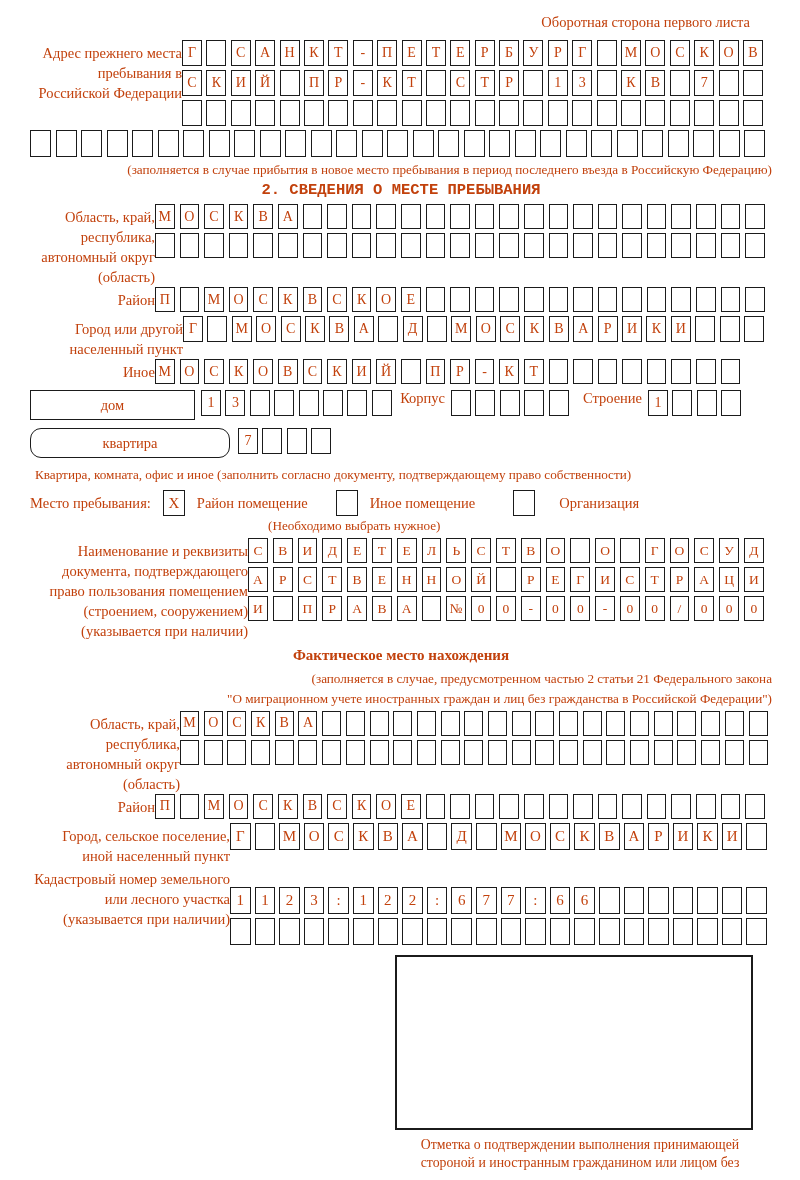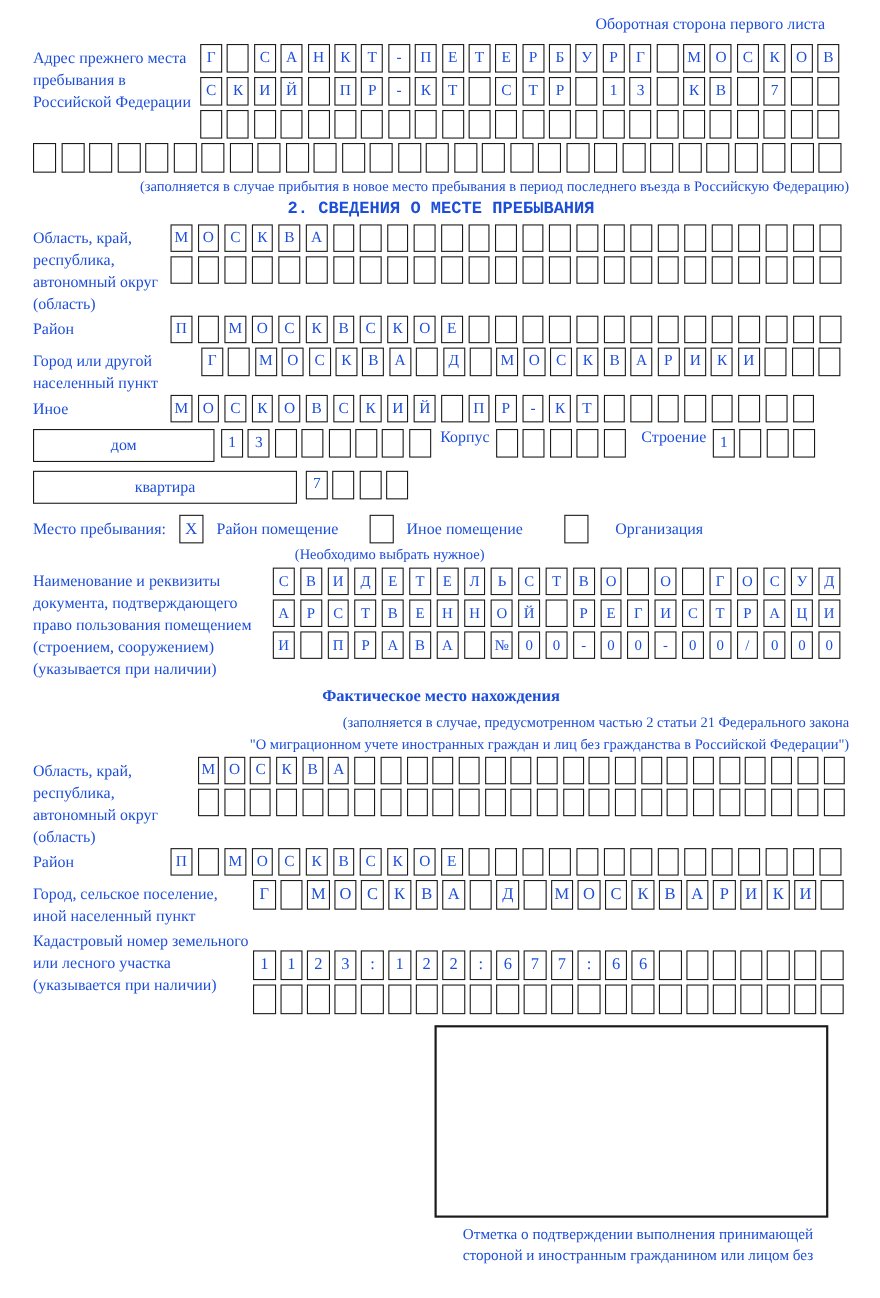--- a/index.html
+++ b/index.html
@@ -3,30 +3,30 @@
 <meta charset="utf-8">
 <style>
   html,body{margin:0;padding:0;background:#fff;}
   .page{
     position:relative;
     width:800px;height:1180px;
     box-sizing:border-box;
     padding:14px 28px 0 30px;
     background:#fff;
     font-family:"Liberation Serif",serif;
-    color:#1d4ed8;
+    color:#c2410c;
     overflow:hidden;
   }
   .hdr{
     text-align:right;
     font-size:14.5px;
     padding-right:22px;
     height:26px;
   }
-  .frow{display:flex;align-items:flex-start;}
+  .frow{display:flex;align-items:flex-start;text-align:right;}
   .flabel{
     flex:0 0 auto;
     font-size:14.5px;
     line-height:1.38;
     padding-top:3px;
   }
   .w150{width:152px;}
   .w122{width:125px;}
   .w152{width:153px;}
   .w215{width:218px;}
@@ -398,28 +398,29 @@
     <div class="inline-label" style="margin:0 6px 0 10px;">Строение</div>
     <div class="cellrow r-a" style="margin-bottom:0;">
         <span class="cell">1</span>
         <span class="cell"></span>
         <span class="cell"></span>
         <span class="cell"></span>
       </div>
   </div>
 
   <div class="houserow">
-    <div class="namedbox" style="width:240px;margin-right:8px;">квартира</div>
+    <div class="namedbox" style="width:200px;margin-right:8px;border-radius:11px;">квартира</div>
     <div class="cellrow r-a" style="margin-bottom:0;">
         <span class="cell">7</span>
         <span class="cell"></span>
         <span class="cell"></span>
         <span class="cell"></span>
       </div>
   </div>
+  <div class="caption left">Квартира, комната, офис и иное (заполнить согласно документу, подтверждающему право собственности)</div>
 
   <div class="stayrow">
     <span class="staylabel">Место пребывания:</span>
     <span class="checkbox">X</span>
     <span class="stayopt">Район помещение</span>
     <span class="checkbox" style="margin-left:28px;"></span>
     <span class="stayopt">Иное помещение</span>
     <span class="checkbox" style="margin-left:38px;margin-right:24px;"></span>
     <span class="stayopt">Организация</span>
   </div>

